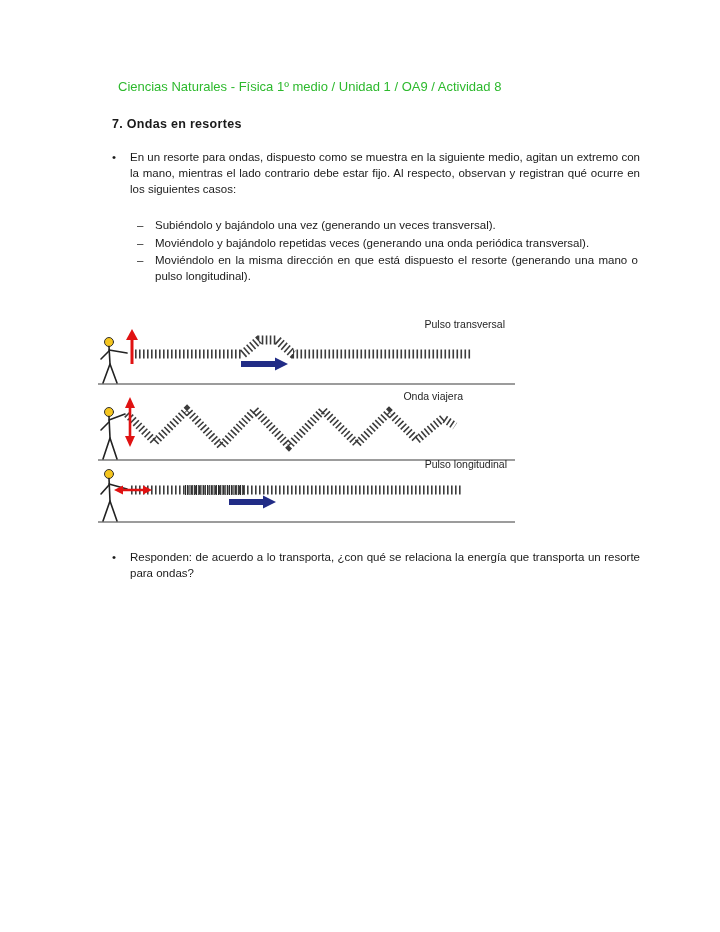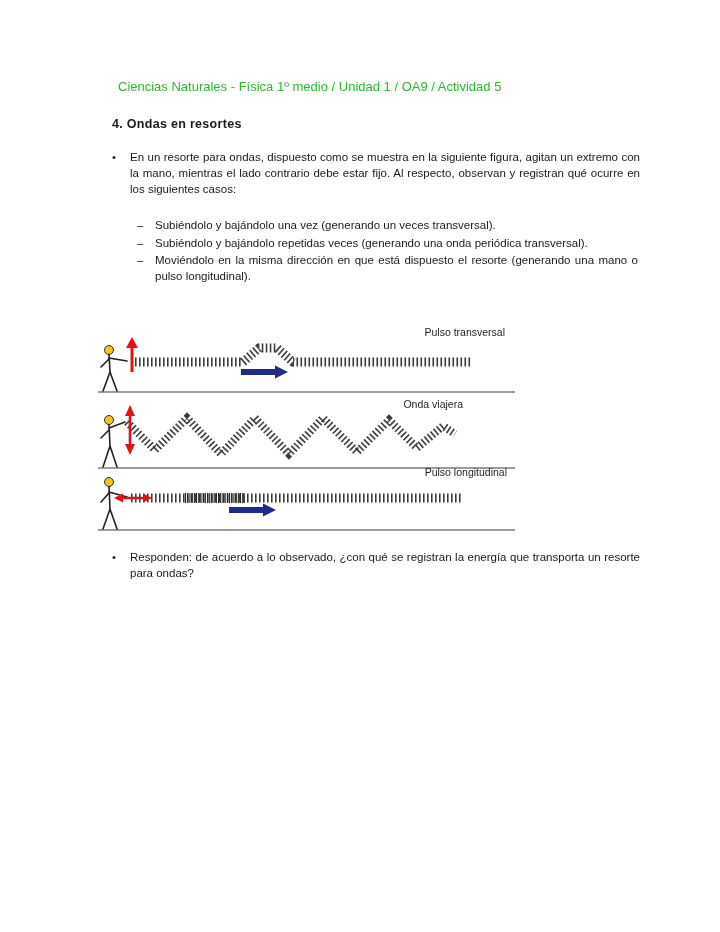--- a/index.html
+++ b/index.html
@@ -9,50 +9,50 @@
   }
   .doc-header{position:absolute;left:118px;top:79px;font-size:13px;color:#2db92d;white-space:nowrap;}
   .section-title{position:absolute;left:112px;top:117px;font-size:12.5px;font-weight:700;letter-spacing:.3px;}
   .bullet-row{display:flex;}
   .marker{flex:0 0 18px;width:18px;}
   .intro{position:absolute;left:112px;top:149px;width:528px;font-size:11.5px;line-height:16px;}
   .intro .text, .question .text{flex:1;text-align:justify;}
   .cases{position:absolute;left:137px;top:218px;width:501px;font-size:11.5px;line-height:15.5px;}
   .case-row{display:flex;margin-bottom:2px;}
   .case-text{flex:1;text-align:justify;}
-  .figures{position:absolute;left:95px;top:320px;width:432px;height:220px;}
+  .figures{position:absolute;left:95px;top:312px;width:432px;height:220px;}
   .fig{position:absolute;left:0;}
   #fig1{top:0;}
   #fig2{top:76px;}
   #fig3{top:142px;}
   .question{position:absolute;left:112px;top:549px;width:528px;font-size:11.5px;line-height:16px;}
   svg text{font-family:"Liberation Sans",sans-serif;font-size:10.5px;fill:#1f1f1f;}
 </style>
 </head>
 <body>
 
 <div class="page">
 
-  <div class="doc-header">Ciencias Naturales - Física 1º medio / Unidad 1 / OA9 / Actividad 5</div>
+  <div class="doc-header">Ciencias Naturales - Física 1º medio / Unidad 1 / OA9 / Actividad 8</div>
 
-  <div class="section-title">4. Ondas en resortes</div>
+  <div class="section-title">7. Ondas en resortes</div>
 
   <div class="intro bullet-row">
     <span class="marker">•</span>
-    <span class="text">En un resorte para ondas, dispuesto como se muestra en la siguiente figura, agitan un extremo con la mano, mientras el lado contrario debe estar fijo. Al respecto, observan y registran qué ocurre en los siguientes casos:</span>
+    <span class="text">En un resorte para ondas, dispuesto como se muestra en la siguiente medio, agitan un extremo con la mano, mientras el lado contrario debe estar fijo. Al respecto, observan y registran qué ocurre en los siguientes casos:</span>
   </div>
 
   <div class="cases">
     <div class="case-row">
       <span class="marker">–</span>
       <span class="case-text">Subiéndolo y bajándolo una vez (generando un veces transversal).</span>
     </div>
     <div class="case-row">
       <span class="marker">–</span>
-      <span class="case-text">Subiéndolo y bajándolo repetidas veces (generando una onda periódica transversal).</span>
+      <span class="case-text">Moviéndolo y bajándolo repetidas veces (generando una onda periódica transversal).</span>
     </div>
     <div class="case-row">
       <span class="marker">–</span>
       <span class="case-text">Moviéndolo en la misma dirección en que está dispuesto el resorte (generando una mano o pulso longitudinal).</span>
     </div>
   </div>
 
   <div class="figures">
 
     <svg id="fig1" class="fig" width="432" height="76" viewBox="0 0 432 76">
@@ -111,16 +111,16 @@
         <line x1="134" y1="48" x2="168" y2="48" stroke-width="6" stroke="#212c86"></line>
         <polygon points="168,41.5 181,48 168,54.5" fill="#212c86"></polygon>
       </g>
       <line x1="3" y1="68" x2="420" y2="68" stroke="#3a3a3a" stroke-width="1.2"></line>
     </svg>
 
   </div>
 
   <div class="question bullet-row">
     <span class="marker">•</span>
-    <span class="text">Responden: de acuerdo a lo observado, ¿con qué se registran la energía que transporta un resorte para ondas?</span>
+    <span class="text">Responden: de acuerdo a lo transporta, ¿con qué se relaciona la energía que transporta un resorte para ondas?</span>
   </div>
 
 </div>
 
 </body></html>

